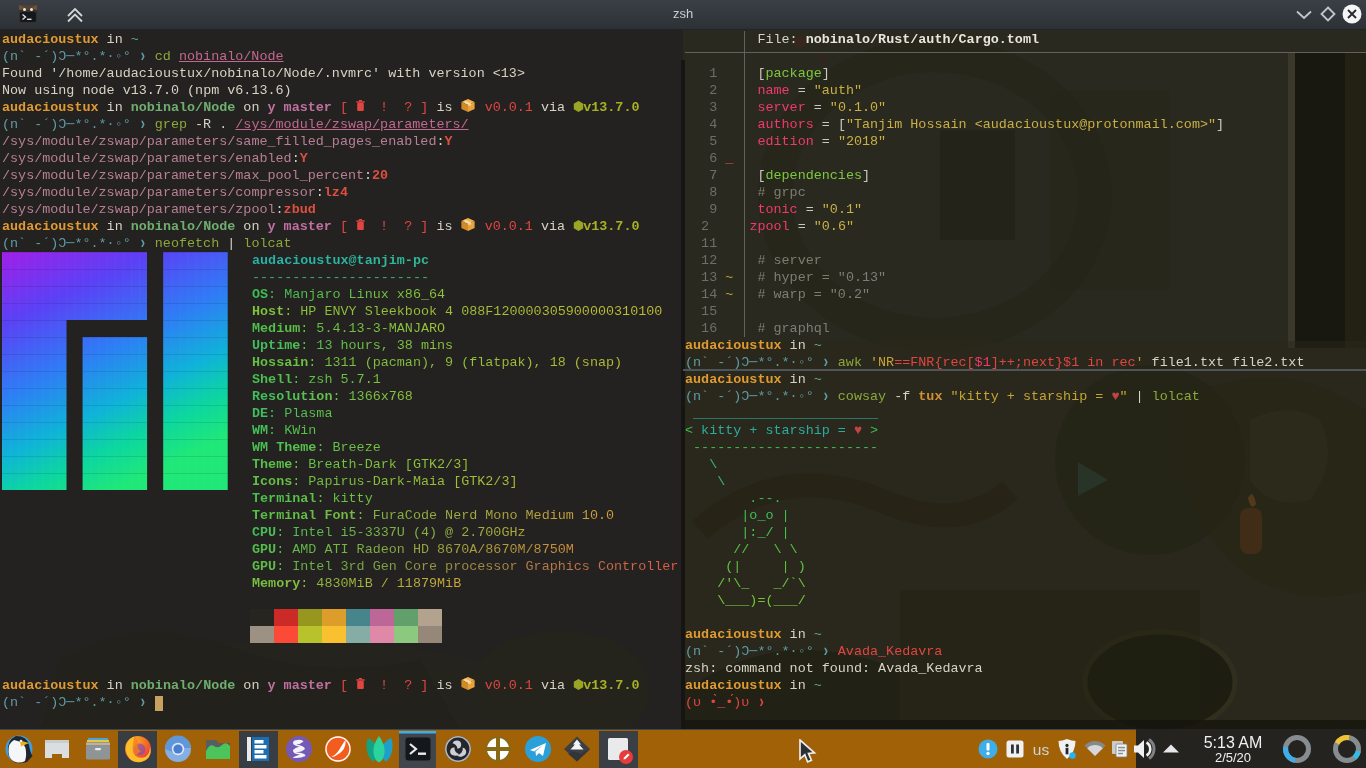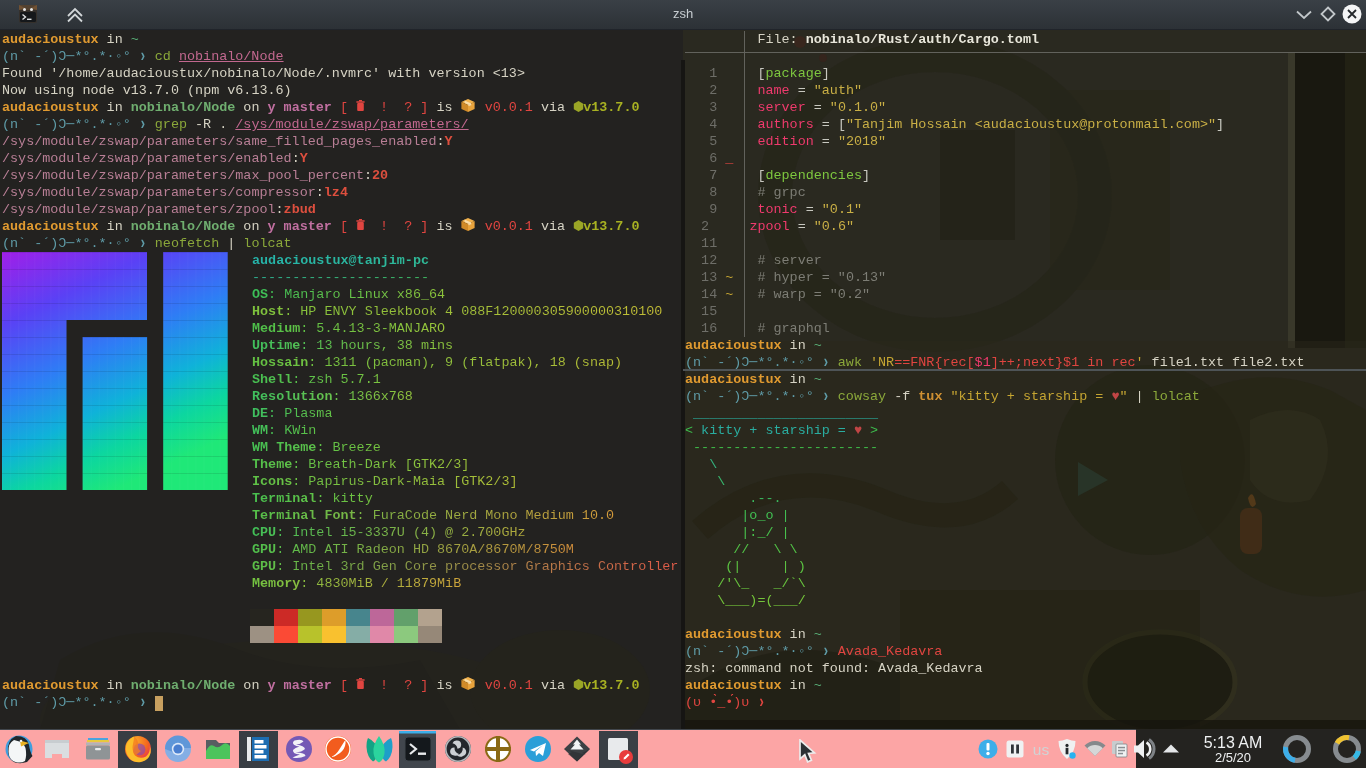--- a/index.html
+++ b/index.html
@@ -24,21 +24,21 @@
 .vgrn{color:#a8b122;font-weight:bold;}
 .gfn{color:#b97f96;}
 .gm{color:#dd4f3e;font-weight:bold;}
 .cmt{color:#7d7d75;}
 .num{color:#6e6e68;}
 .key{color:#ef3a6d;}
 .epun{color:#c8c8c0;}
 .egrn{color:#7ec83f;}
 .estr{color:#c9af45;}
 .g{-webkit-background-clip:text;background-clip:text;color:transparent;}
-#taskbar{position:absolute;left:0;top:729px;width:1136px;height:39px;background:#fca5a5;border-top:1px solid #41464c;}
+#taskbar{position:absolute;left:0;top:729px;width:1136px;height:39px;background:#a16207;border-top:1px solid #41464c;}
 .divv{position:absolute;left:681px;top:30px;width:4px;height:699px;background:#161513;}
 .divh{position:absolute;left:683px;top:339px;width:683px;height:2px;background:#4e5457;}
 #gutline{position:absolute;left:744px;top:1px;width:1px;height:306px;background:#62625c;}
 #sepline{position:absolute;left:685px;top:22px;width:681px;height:1px;background:#62625c;}
 #cursor{position:absolute;left:155px;top:666px;width:8px;height:15px;background:#c8a05f;}
 </style></head><body>
 <div id="term">
 <svg id="wall" width="1366" height="699" style="position:absolute;left:0;top:0">
       <rect x="0" y="0" width="1366" height="699" fill="#232220"></rect>
 <rect x="683" y="0" width="683" height="699" fill="#2a2920"></rect>

